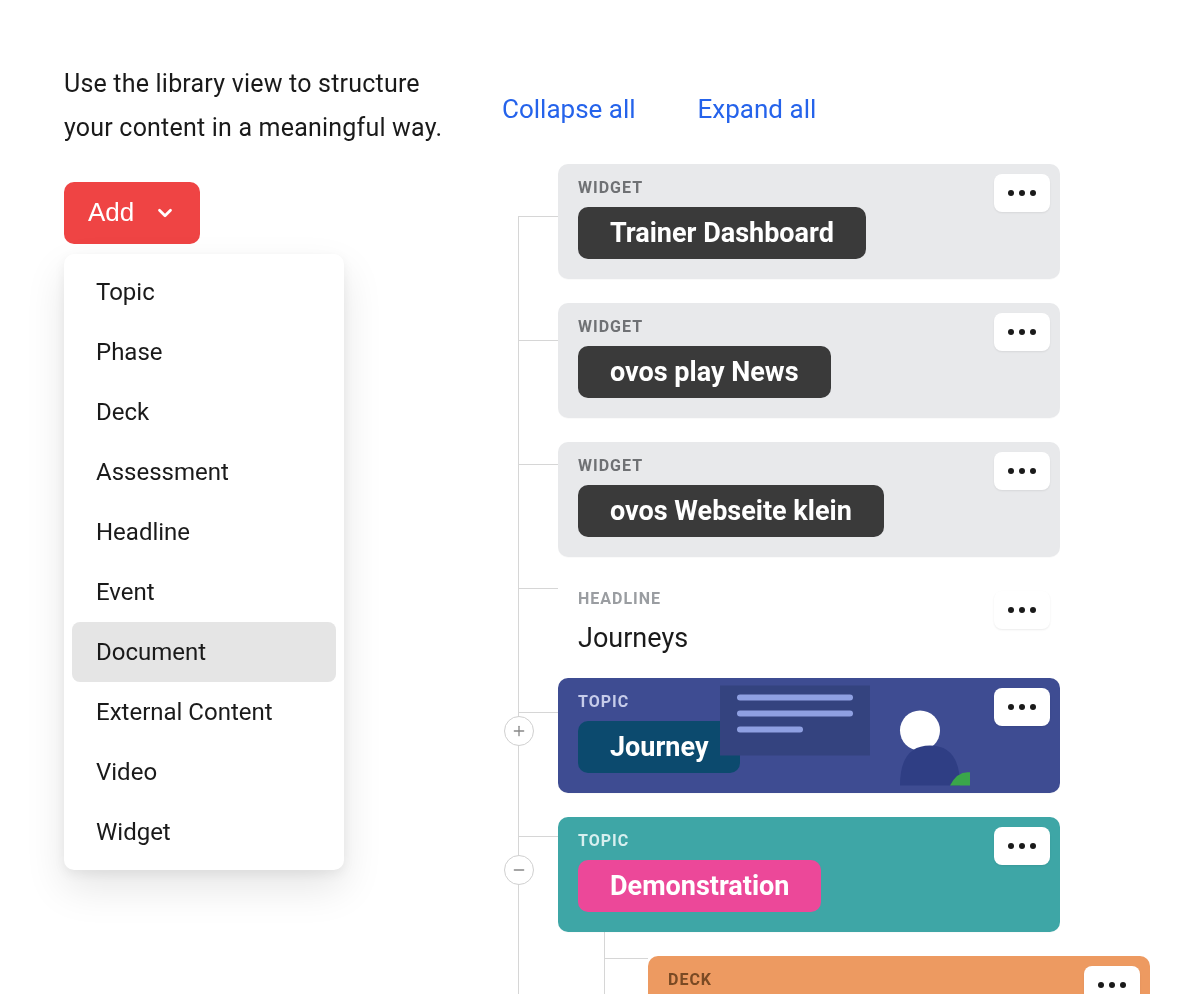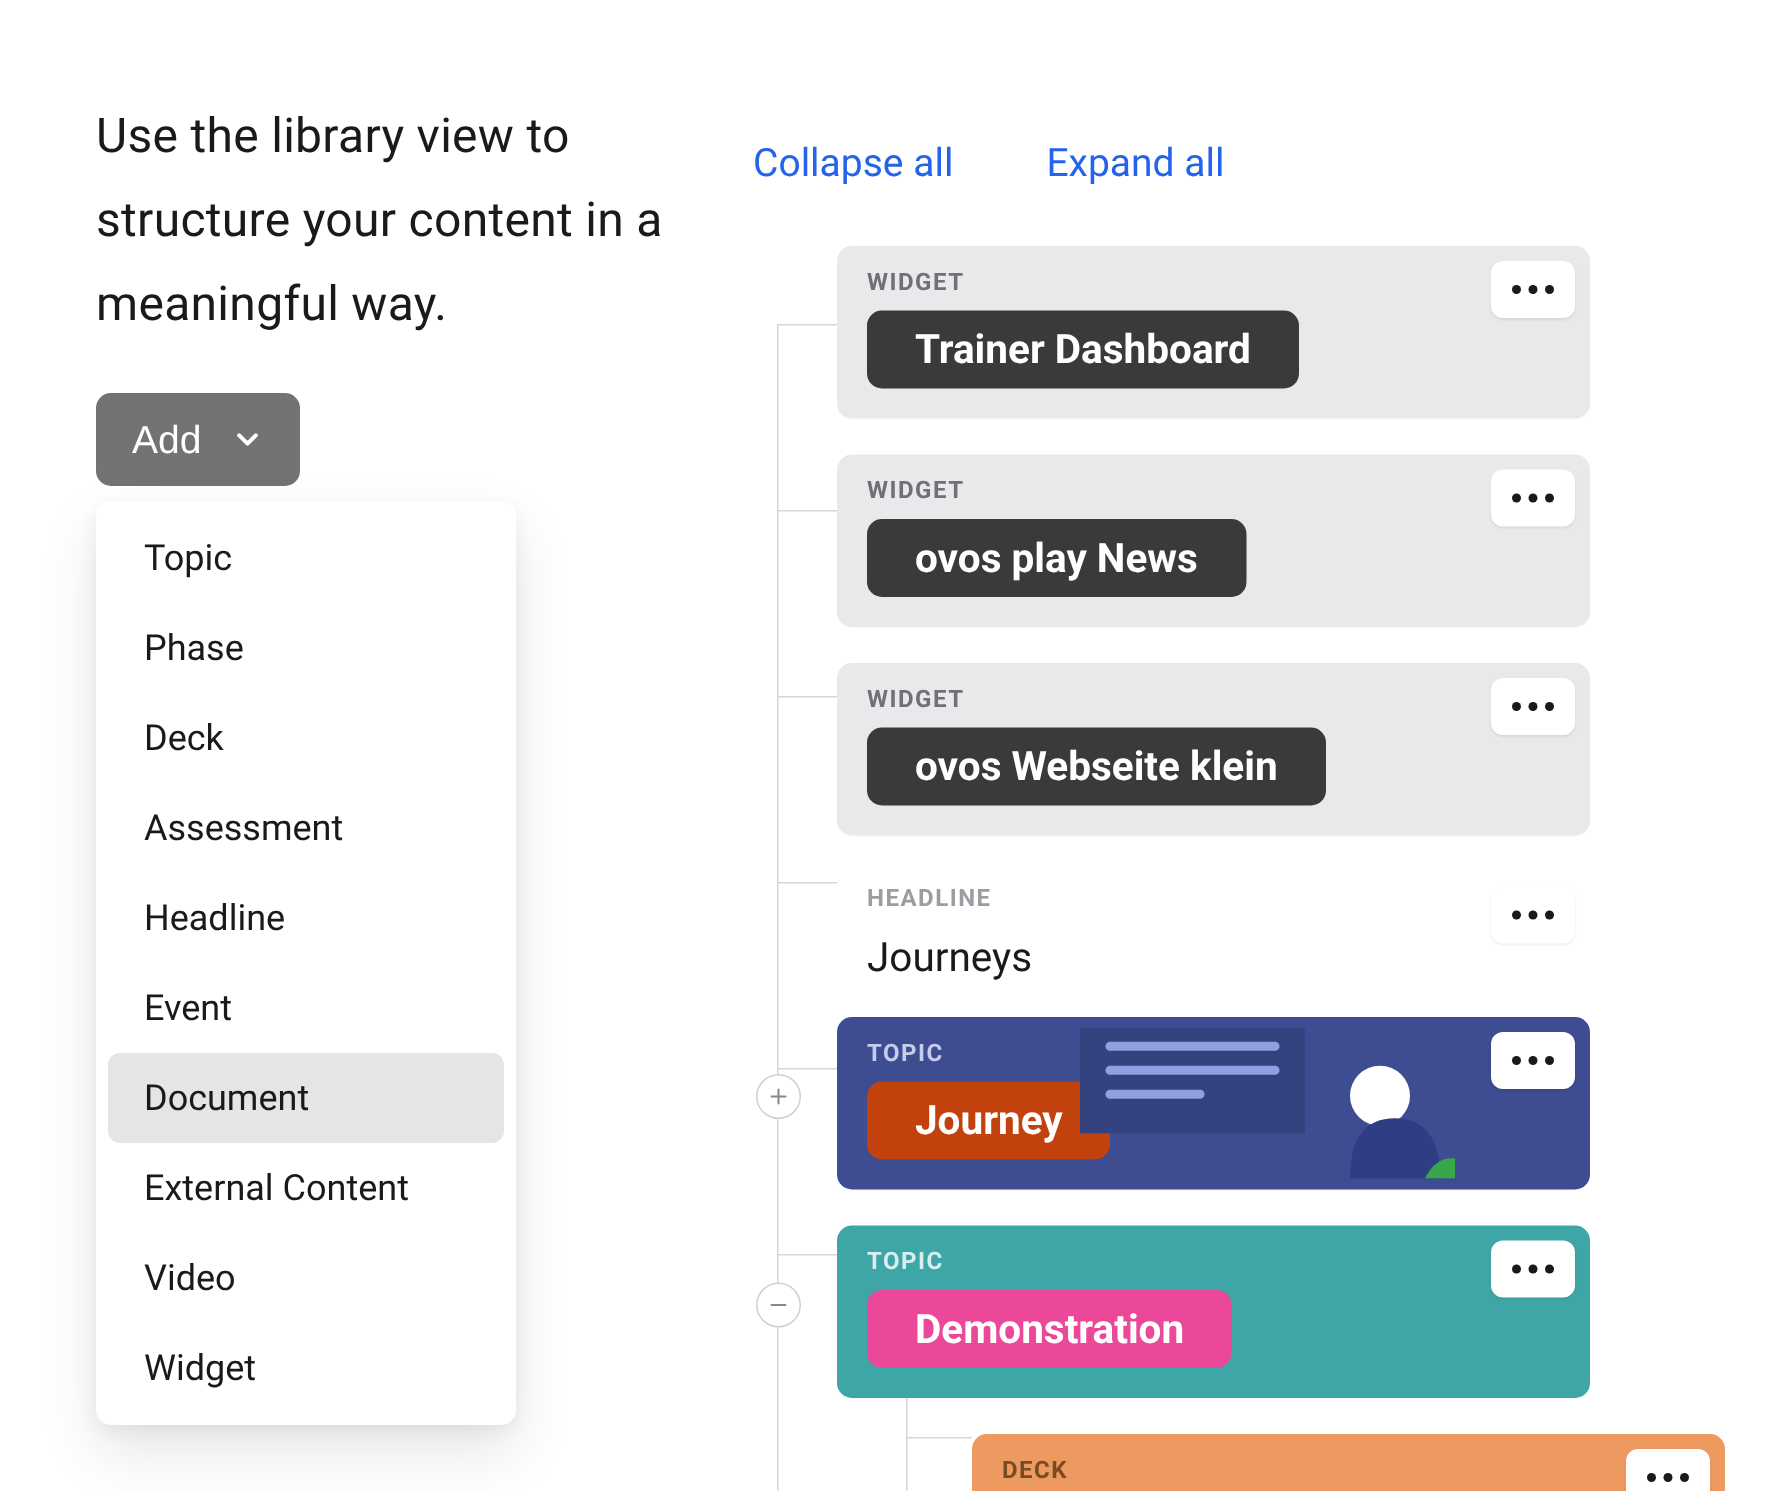--- a/index.html
+++ b/index.html
@@ -1,22 +1,22 @@
 <!DOCTYPE html>
 <html><head>
 <meta charset="utf-8">
 <style>
   * { box-sizing: border-box; margin: 0; padding: 0; }
   html, body { width: 1188px; height: 994px; background: #fff; font-family: -apple-system, BlinkMacSystemFont, "Segoe UI", Roboto, Helvetica, Arial, sans-serif; color: #1a1a1a; }
   .page { padding: 28px 0 0 24px; position: relative; }
   .outer { background: #fff; padding: 34px 0 0 40px; position: relative; }
-  .intro { font-size: 32px; line-height: 1.75; max-width: 380px; color: #1a1a1a; letter-spacing: 0.2px; }
+  .intro { font-size: 25px; line-height: 1.75; max-width: 380px; color: #1a1a1a; letter-spacing: 0.2px; }
   .add-wrap { position: relative; margin-top: 32px; }
   .add-btn {
-    background: #737373; color: #fff; border: none; border-radius: 10px;
+    background: #ef4444; color: #fff; border: none; border-radius: 10px;
     padding: 0 24px; height: 62px; display: flex; align-items: center; gap: 20px;
     font-size: 26px; font-weight: 500; cursor: pointer;
   }
   .add-btn .chev { width: 22px; height: 22px; }
   .dropdown {
     position: absolute; left: 0; top: 72px; width: 280px; background: #fff;
     border-radius: 10px; box-shadow: 0 18px 40px rgba(0,0,0,0.10), 0 4px 12px rgba(0,0,0,0.06);
     padding: 8px; z-index: 10;
   }
   .dropdown-item {
@@ -45,21 +45,21 @@
   .card.widget .pill { background: #3a3a3a; }
 
   .headline { margin-left: 56px; width: 502px; padding: 8px 20px 0 20px; position: relative; }
   .headline .type { font-size: 16px; font-weight: 700; letter-spacing: 1px; color: #9a9da1; }
   .headline .title { font-size: 27px; color: #1a1a1a; margin-top: 14px; }
 
   .card.topic-journey {
     background: #3e4c92; margin-left: 56px; width: 502px; overflow: hidden;
   }
   .card.topic-journey .type { color: #c6ccea; }
-  .card.topic-journey .pill { background: #c2410c; }
+  .card.topic-journey .pill { background: #0c4a6e; }
 
   .card.topic-demo { background: #3ea6a6; margin-left: 56px; width: 502px; }
   .card.topic-demo .type { color: #d7efef; }
   .card.topic-demo .pill { background: #ec4899; }
 
   .card.deck { background: #ed9a61; margin-left: 146px; width: 502px; }
   .card.deck .type { color: #7a4a24; }
 
   .dots-btn {
     position: absolute; right: 10px; top: 10px; width: 56px; height: 38px;

